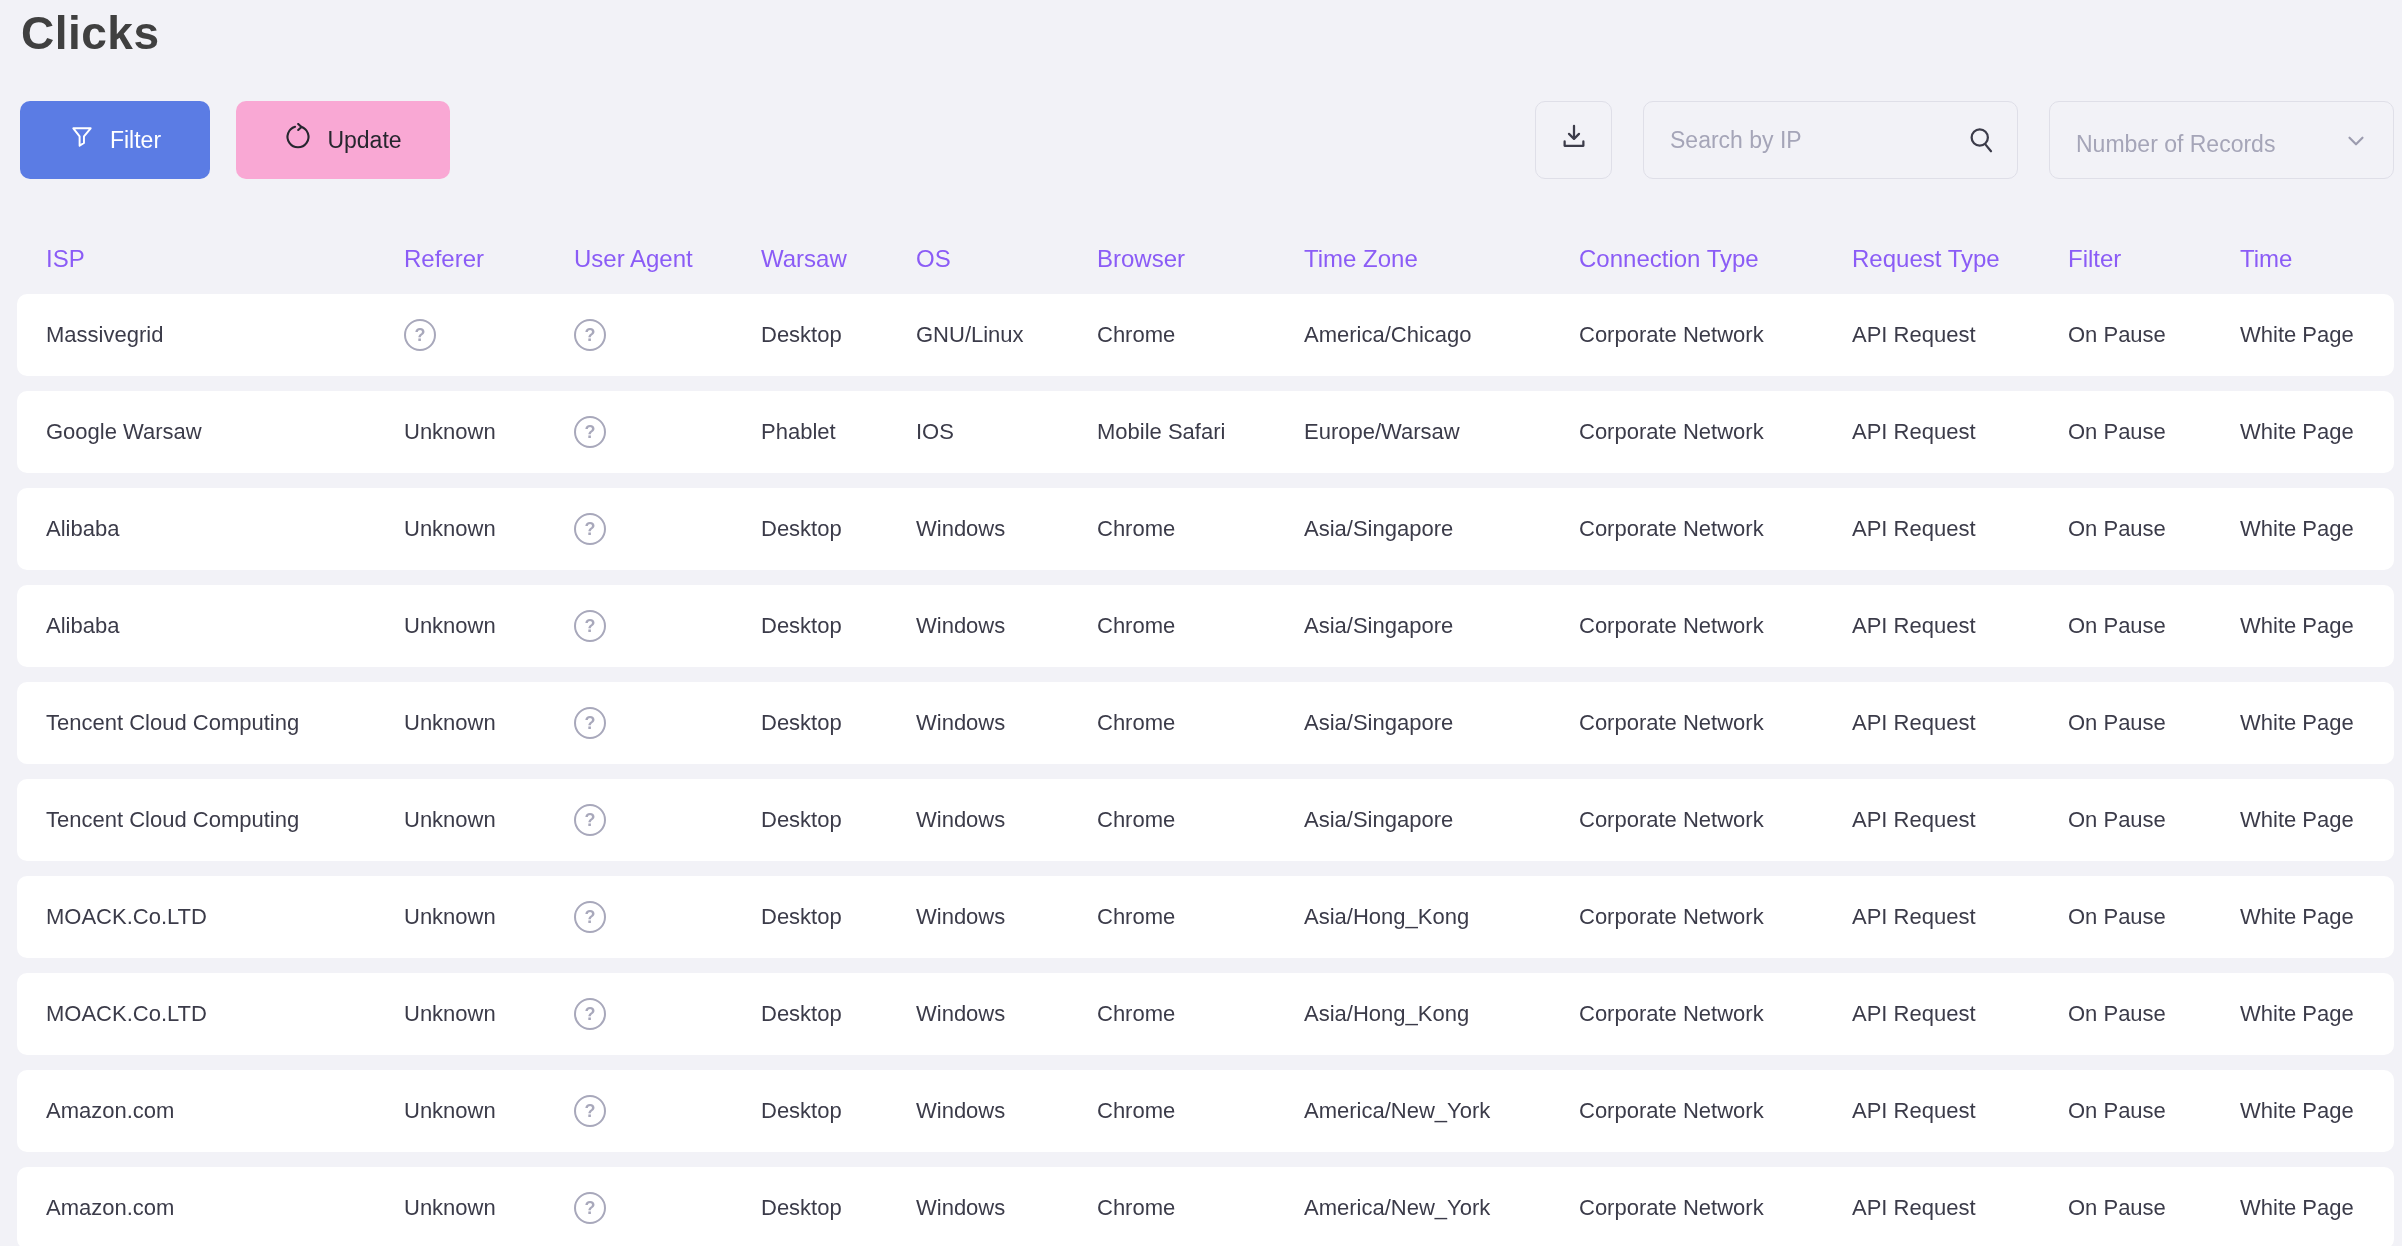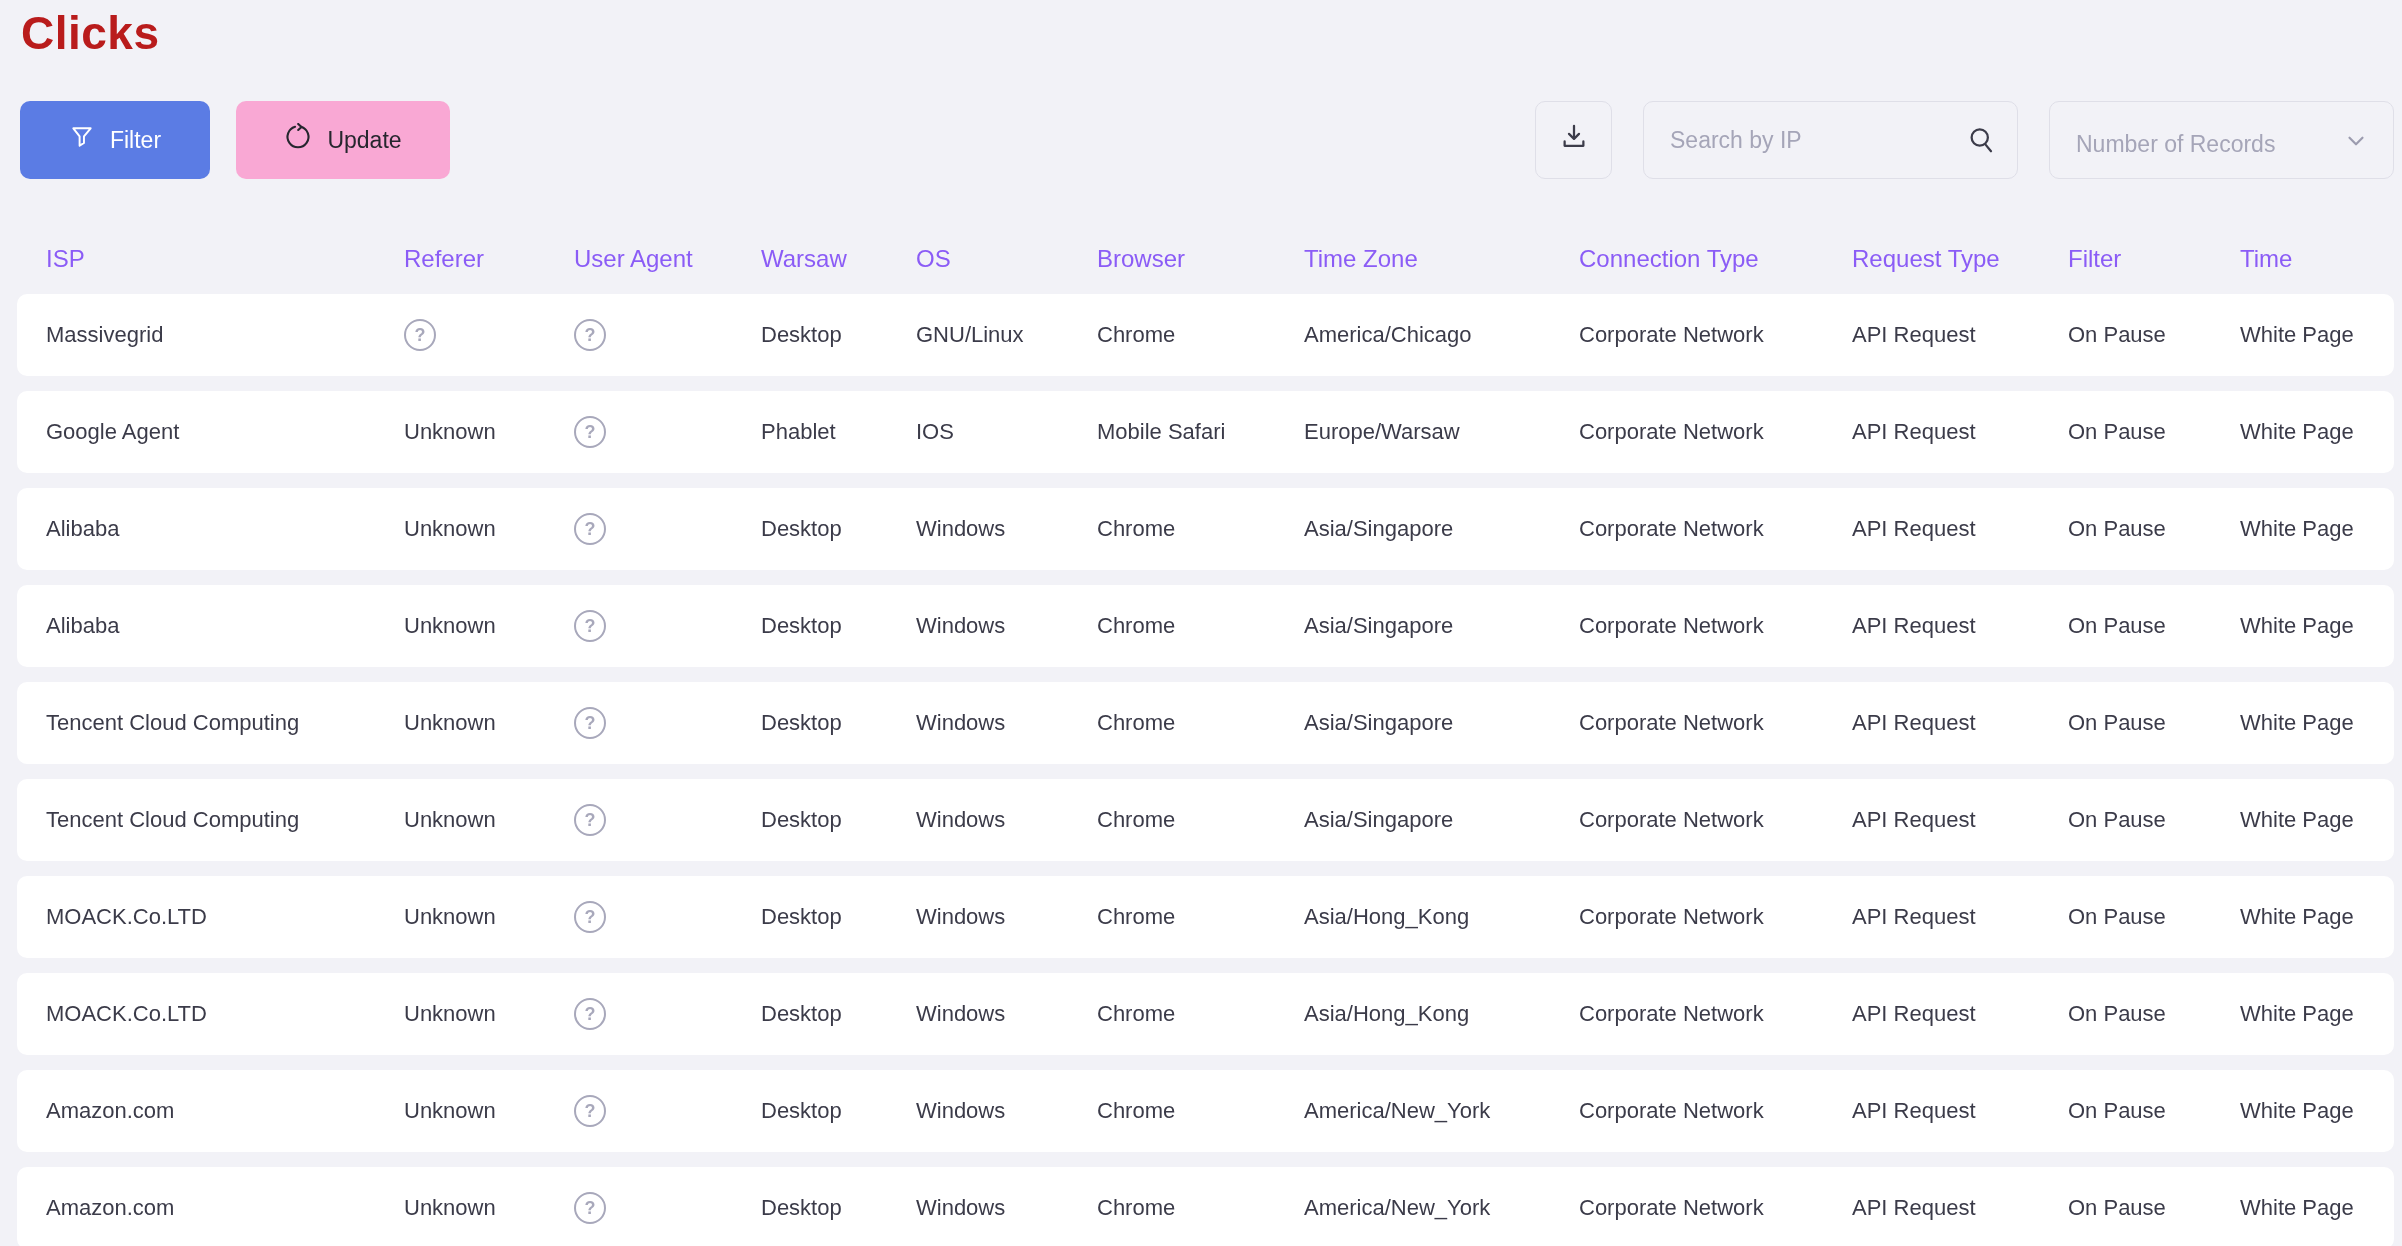--- a/index.html
+++ b/index.html
@@ -14,21 +14,21 @@
   }
   .page { position: relative; width: 2402px; height: 1246px; }
 
   
   .title {
     margin: 0;
     padding: 6px 0 0 21px;
     font-size: 46px;
     font-weight: 800;
     letter-spacing: 0.5px;
-    color: #b91c1c;
+    color: #404040;
   }
 
   
   .toolbar {
     display: flex;
     align-items: center;
     justify-content: space-between;
     margin: 41px 8px 0 20px;
     height: 78px;
   }
@@ -216,21 +216,21 @@
         <div class="cell">Desktop</div>
         <div class="cell">GNU/Linux</div>
         <div class="cell">Chrome</div>
         <div class="cell">America/Chicago</div>
         <div class="cell">Corporate Network</div>
         <div class="cell">API Request</div>
         <div class="cell">On Pause</div>
         <div class="cell">White Page</div>
       </div>
       <div class="trow">
-        <div class="cell">Google Agent</div>
+        <div class="cell">Google Warsaw</div>
         <div class="cell">Unknown</div>
         <div class="cell"><span class="qmark">?</span></div>
         <div class="cell">Phablet</div>
         <div class="cell">IOS</div>
         <div class="cell">Mobile Safari</div>
         <div class="cell">Europe/Warsaw</div>
         <div class="cell">Corporate Network</div>
         <div class="cell">API Request</div>
         <div class="cell">On Pause</div>
         <div class="cell">White Page</div>

